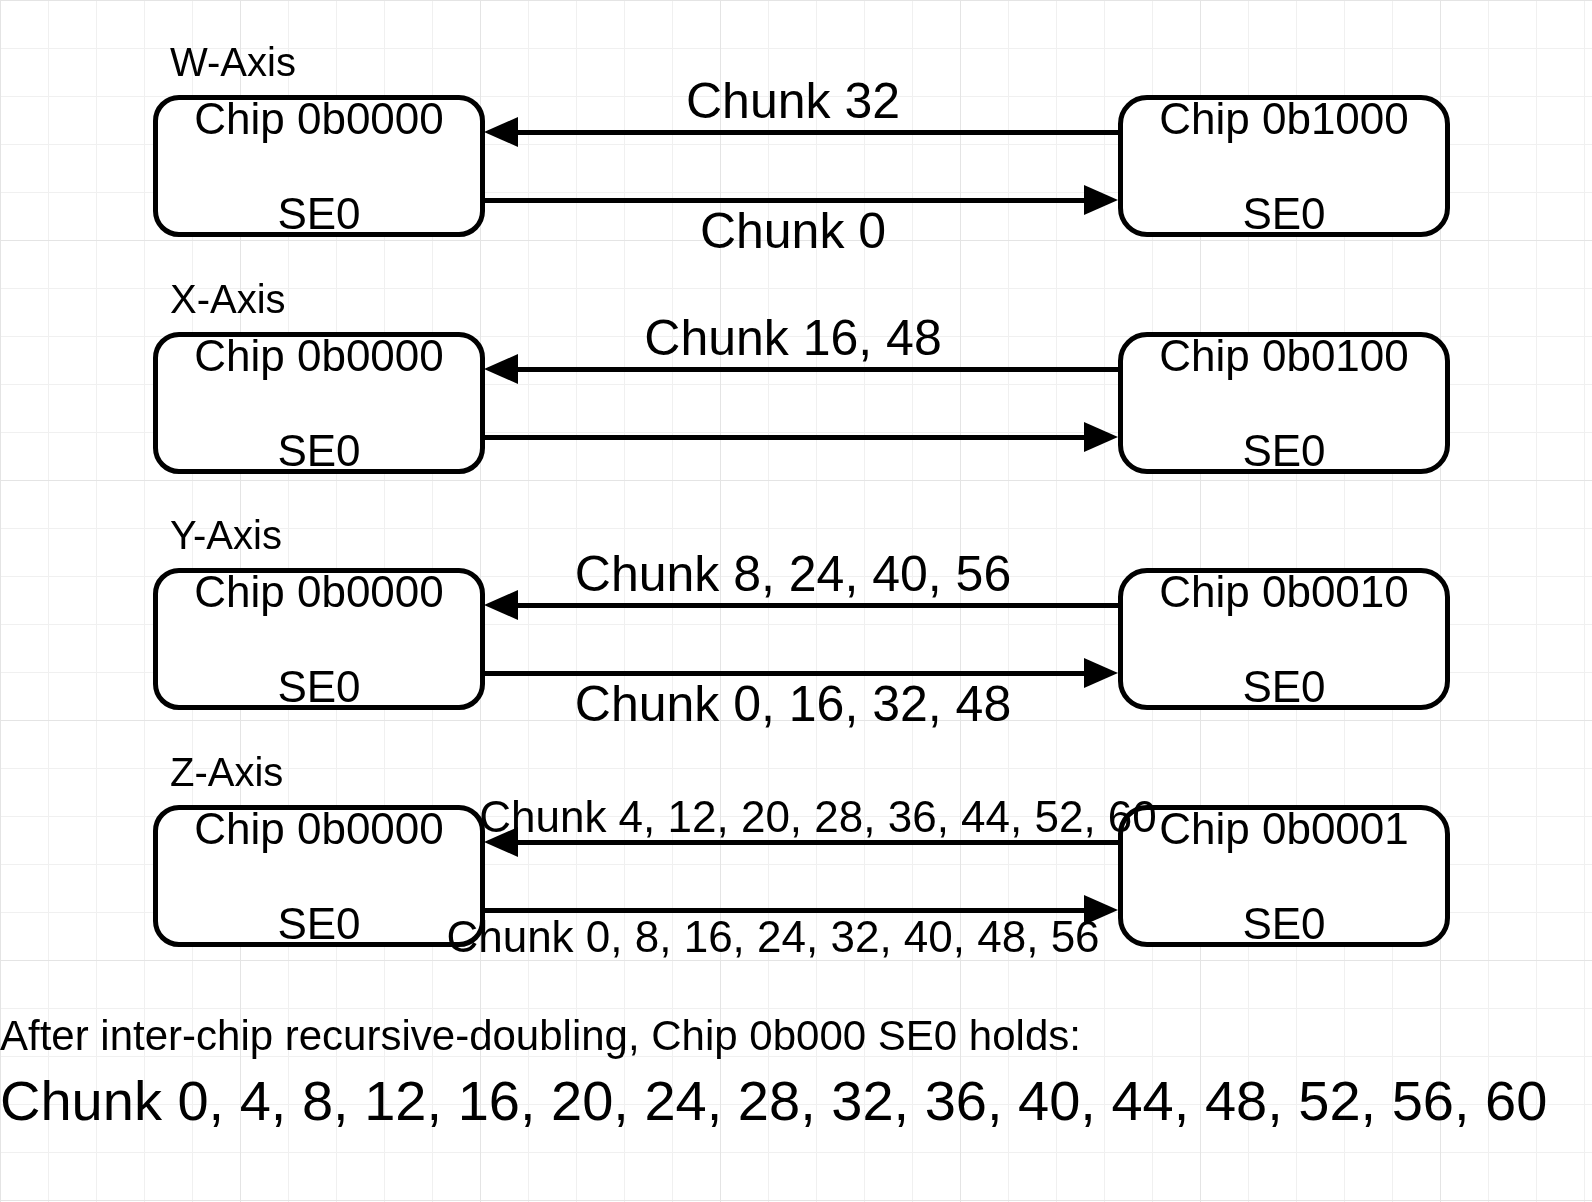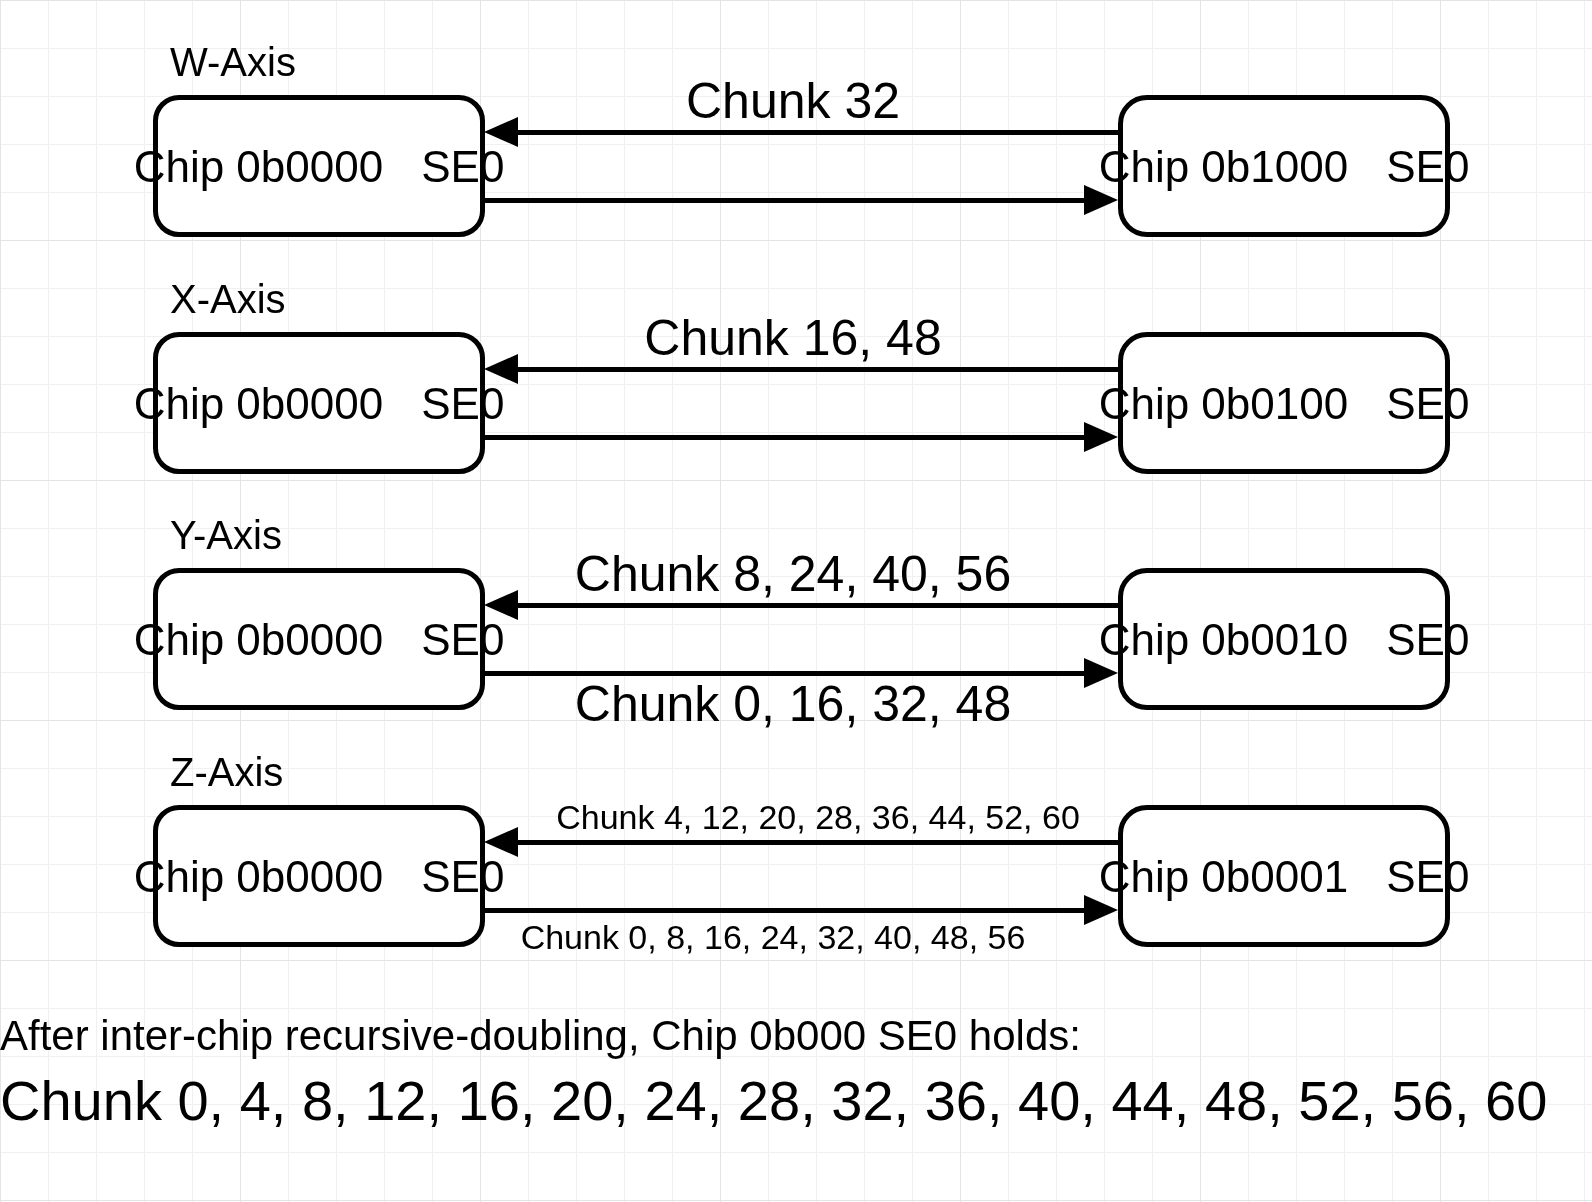--- a/index.html
+++ b/index.html
@@ -40,21 +40,21 @@
   .chip {
     position: absolute;
     top: 57px;
     width: 332px;
     height: 142px;
     box-sizing: border-box;
     border: 5px solid #000000;
     border-radius: 26px;
     background: #ffffff;
     display: flex;
-    flex-direction: row;
+    flex-direction: column;
     align-items: center;
     justify-content: center;
     text-align: center;
     font-size: 44px;
     line-height: 57px;
     white-space: nowrap;
     gap: 38px;
   }
   .chip.left  { left: 145px; }
   .chip.right { left: 1110px; border-radius: 29px; }
@@ -77,21 +77,21 @@
     border-bottom: 15px solid transparent;
     border-left: 34px solid #000000;
   }
   .chunk-label {
     position: absolute;
     text-align: center;
     font-size: 50px;
     line-height: 46px;
     white-space: nowrap;
   }
-  .row-z .chunk-label { font-size: 34px; line-height: 42px; }
+  .row-z .chunk-label { font-size: 44px; line-height: 42px; }
   .footer-line {
     position: absolute;
     left: 0;
     width: 1592px;
     text-align: left;
     white-space: nowrap;
   }
 </style>
 </head>
 <body>
@@ -110,20 +110,21 @@
     </div>
     <div>
       <div class="arrow-line" style="left:506px;top:92px;width:604px"></div>
       <div class="head-left" style="left:476px;top:79px"></div>
     </div>
     <div>
       <div class="arrow-line" style="left:477px;top:160px;width:601px"></div>
       <div class="head-right" style="left:1076px;top:147px"></div>
     </div>
     <div class="chunk-label" style="left:430px;top:40px;width:710px">Chunk 32</div>
+    <div class="chunk-label" style="left:430px;top:170px;width:710px">Chunk 0</div>
   </div>
 
   <div class="row row-x" style="top:275px">
     <div class="axis-label">X-Axis</div>
     <div class="chip left">
       <div>Chip 0b0000</div>
       <div>SE0</div>
     </div>
     <div class="chip right">
       <div>Chip 0b0100</div>

